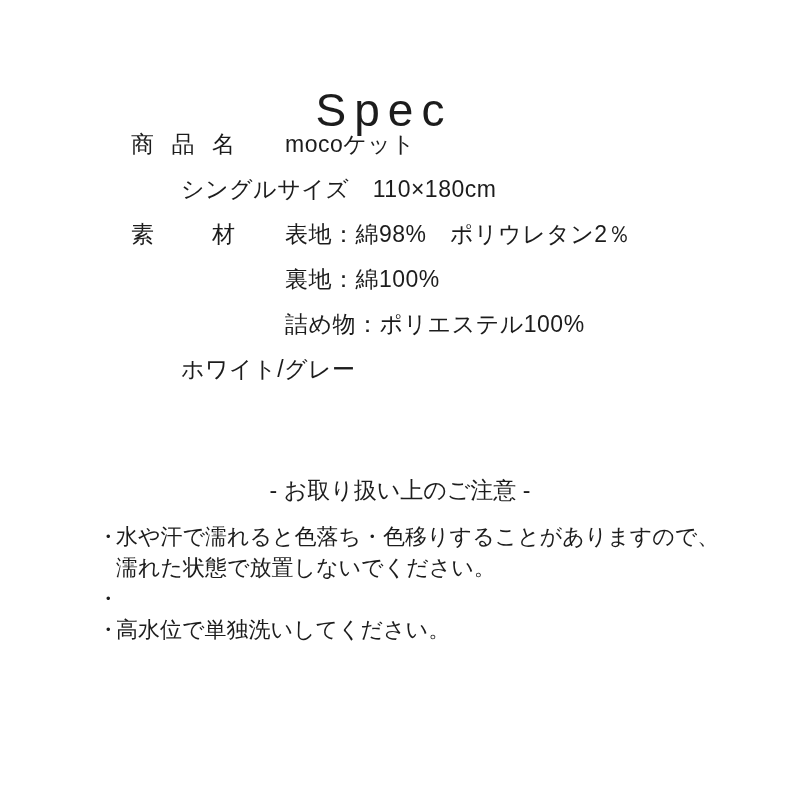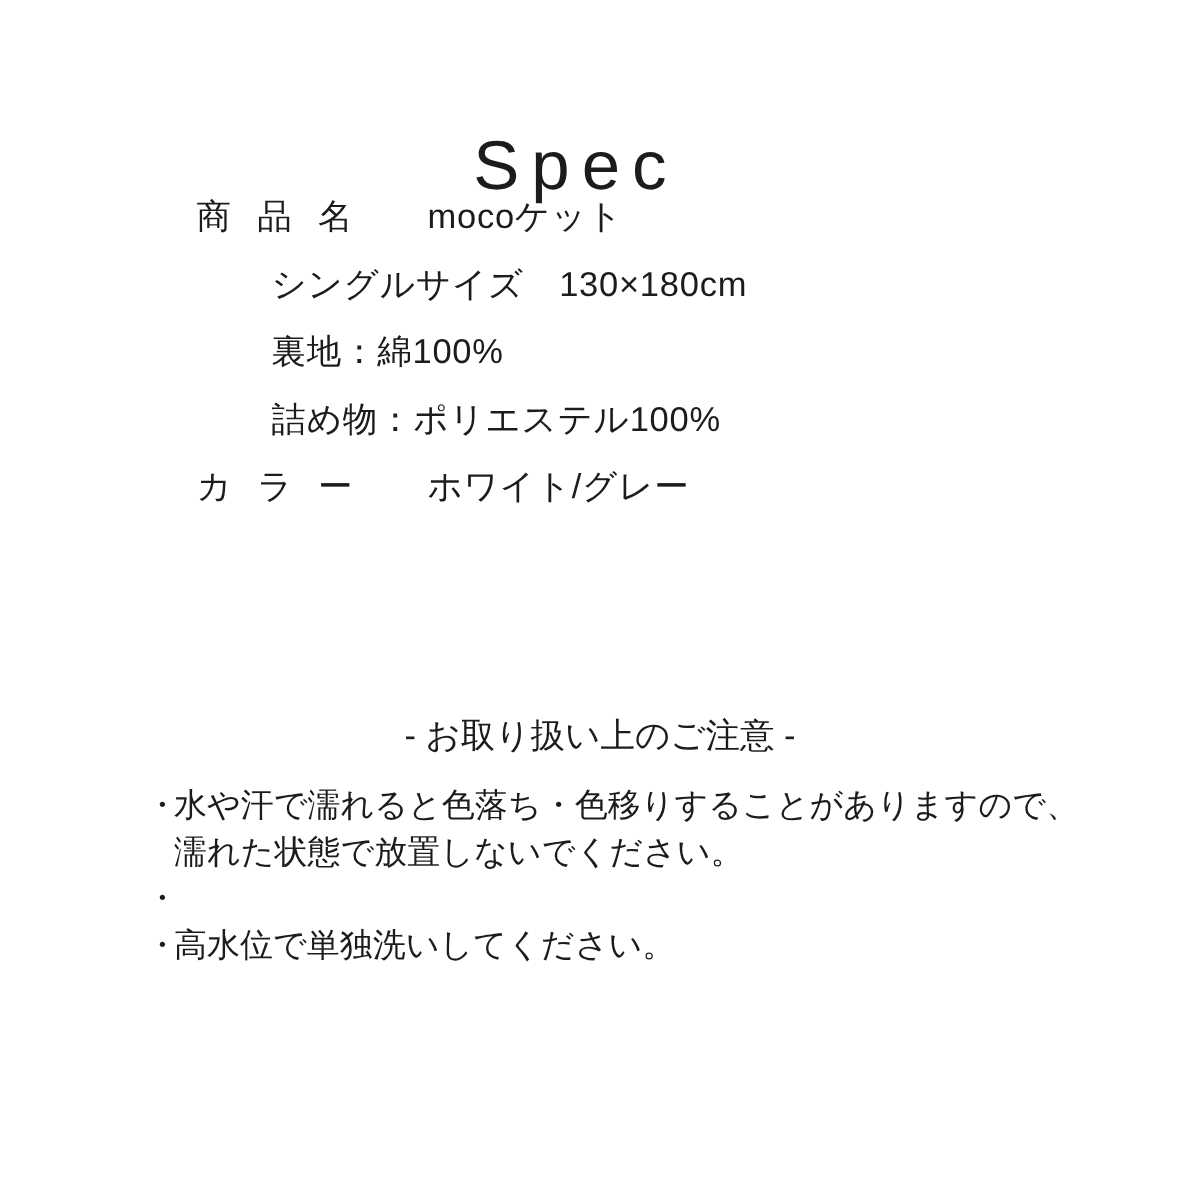--- a/index.html
+++ b/index.html
@@ -95,33 +95,34 @@
 
   <div class="spec-row">
     <div class="spec-label">商品名</div>
     <div class="spec-values">
       <div class="spec-value-line">mocoケット</div>
     </div>
   </div>
 
   <div class="spec-row">
     <div class="spec-values">
-      <div class="spec-value-line">シングルサイズ　130×180cm</div>
+      <div class="spec-value-line">シングルサイズ　110×180cm</div>
     </div>
   </div>
 
   <div class="spec-row">
+    <div class="spec-label">素材</div>
     <div class="spec-values">
+      <div class="spec-value-line">表地：綿98%　ポリウレタン2％</div>
       <div class="spec-value-line">裏地：綿100%</div>
       <div class="spec-value-line">詰め物：ポリエステル100%</div>
     </div>
   </div>
 
   <div class="spec-row">
-    <div class="spec-label">カラー</div>
     <div class="spec-values">
       <div class="spec-value-line">ホワイト/グレー</div>
     </div>
   </div>
 
 </div>
 
 <div class="notice-heading">- お取り扱い上のご注意 -</div>
 
 <div class="notice-list">

